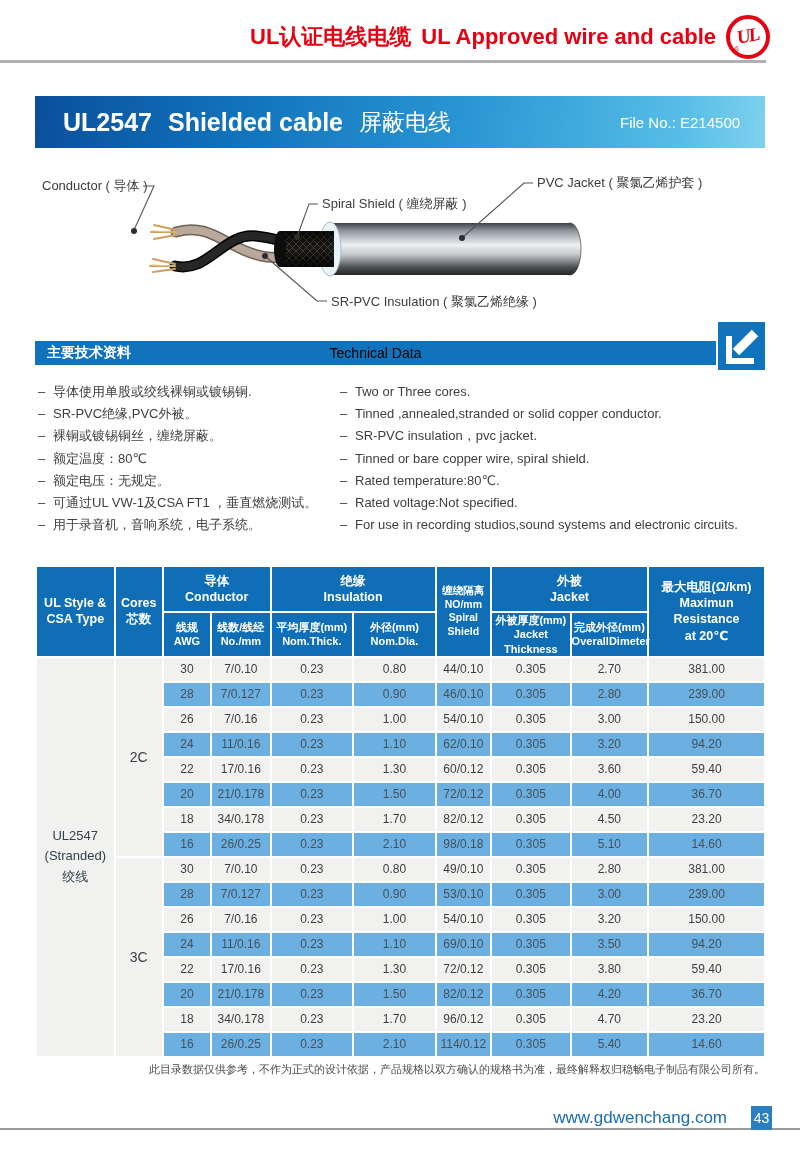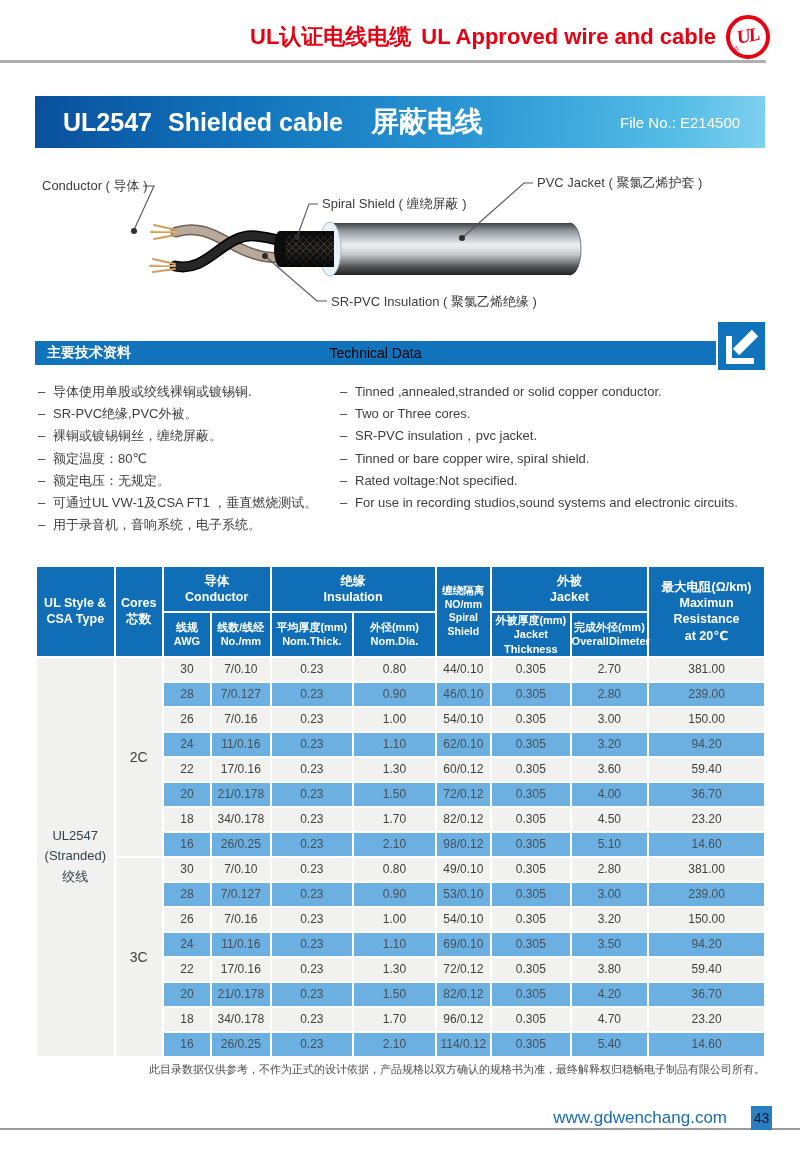--- a/index.html
+++ b/index.html
@@ -16,21 +16,21 @@
            transform:rotate(-12deg) translateY(-1px);font-family:"Liberation Serif",serif;}
   .ul-logo .reg{position:absolute;left:4px;bottom:2px;font-size:7px;color:#e60012;font-style:normal;}
   .top-rule{position:absolute;top:60px;left:0;width:766px;height:3px;background:#b0b0b0;}
 
   
   .product-bar{position:absolute;top:96px;left:35px;width:730px;height:52px;
     background:linear-gradient(95deg,#0a4f9c 0%,#1173bb 28%,#2b97d4 60%,#56bde6 88%,#7fd0ee 100%);
     display:flex;align-items:center;color:#fff;}
   .product-bar .model{font-size:25px;font-weight:bold;margin-left:28px;}
   .product-bar .name-en{font-size:25px;font-weight:bold;margin-left:16px;}
-  .product-bar .name-cn{font-size:28px;font-weight:bold;margin-left:28px;}
+  .product-bar .name-cn{font-size:23px;font-weight:normal;margin-left:16px;}
   .product-bar .file-no{position:absolute;left:585px;font-size:15px;}
 
   
   .diagram{position:absolute;top:160px;left:30px;width:770px;height:170px;}
   .diagram text{fill:#3c3c3c;font-size:13px;font-family:"Liberation Sans",sans-serif;}
 
   
   .tech-bar{position:absolute;top:341px;left:35px;width:681px;height:24px;background:#1173bb;
             display:flex;align-items:center;}
   .tech-bar .cn{color:#fff;font-size:14px;font-weight:bold;padding-left:12px;}
@@ -61,21 +61,21 @@
   table.spec tbody tr.blue td{background:#6cb0e1;color:#44505a;}
   table.spec tbody td.rowhead{background:#7fbbe4;font-size:13px;color:#33424d;
                               white-space:pre-line;line-height:1.6;}
   table.spec tbody td.cores{background:#ececec;font-size:14px;color:#3e3e3e;margin-left:24px;}
 
   
   .disclaimer{position:absolute;top:1062px;right:35px;font-size:11px;color:#4c4c4c;white-space:nowrap;}
   .bottom-rule{position:absolute;top:1128px;left:0;width:800px;height:2px;background:#9b9b9b;}
   .website-wrap{position:absolute;top:1106px;right:28px;display:flex;align-items:center;gap:24px;}
   .website{font-size:17px;color:#1b6cb0;}
-  .page-badge{width:21px;height:24px;background:#2a7fc2;color:#0f172a;font-size:14px;
+  .page-badge{width:21px;height:24px;background:#2a7fc2;color:#ffffff;font-size:14px;
               display:flex;align-items:center;justify-content:center;}
 </style>
 </head>
 <body>
 
 <div class="page">
 
   <header class="top">
     <div class="top-title">
       <span class="cn">UL认证电线电缆</span><span class="en">UL Approved wire and cable</span>
@@ -182,24 +182,25 @@
     <ul class="cn" id="features-cn">
         <li>导体使用单股或绞线裸铜或镀锡铜.</li>
         <li>SR-PVC绝缘,PVC外被。</li>
         <li>裸铜或镀锡铜丝，缠绕屏蔽。</li>
         <li>额定温度：80℃</li>
         <li>额定电压：无规定。</li>
         <li>可通过UL VW-1及CSA FT1 ，垂直燃烧测试。</li>
         <li>用于录音机，音响系统，电子系统。</li>
       </ul>
     <ul class="en" id="features-en">
+        <li>Two or Three cores.</li>
         <li>Tinned ,annealed,stranded or solid copper conductor.</li>
-        <li>Two or Three cores.</li>
         <li>SR-PVC insulation，pvc jacket.</li>
         <li>Tinned or bare copper wire, spiral shield.</li>
+        <li>Rated temperature:80℃.</li>
         <li>Rated voltage:Not specified.</li>
         <li>For use in recording studios,sound systems and electronic circuits.</li>
       </ul>
   </section>
 
   <table class="spec">
     <colgroup>
       <col style="width:76px">
         <col style="width:46px">
         <col style="width:46px">
@@ -319,21 +320,21 @@
           <td>82/0.12</td>
           <td>0.305</td>
           <td>4.50</td>
           <td>23.20</td>
         </tr>
         <tr class="blue">
           <td>16</td>
           <td>26/0.25</td>
           <td>0.23</td>
           <td>2.10</td>
-          <td>98/0.12</td>
+          <td>98/0.18</td>
           <td>0.305</td>
           <td>5.10</td>
           <td>14.60</td>
         </tr>
         <tr class="light">
           <td rowspan="8" class="cores">3C</td>
           <td>30</td>
           <td>7/0.10</td>
           <td>0.23</td>
           <td>0.80</td>

